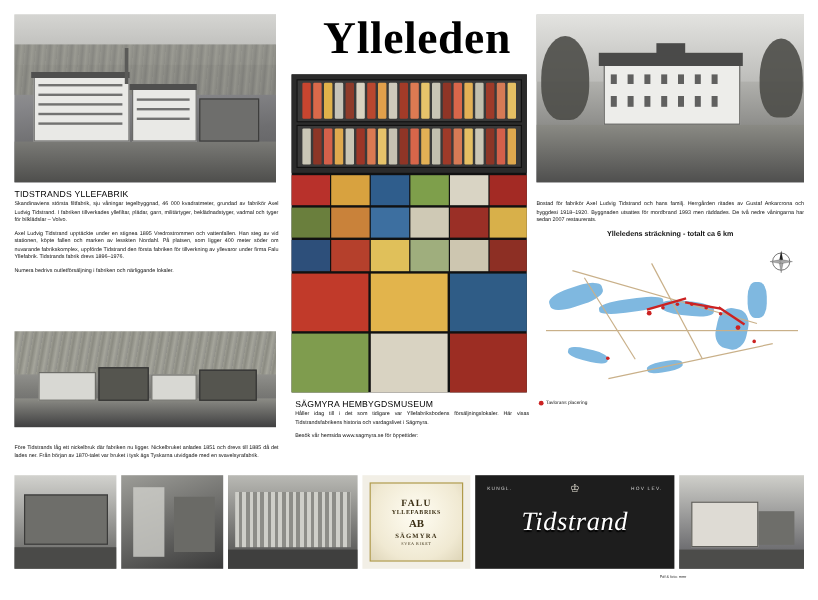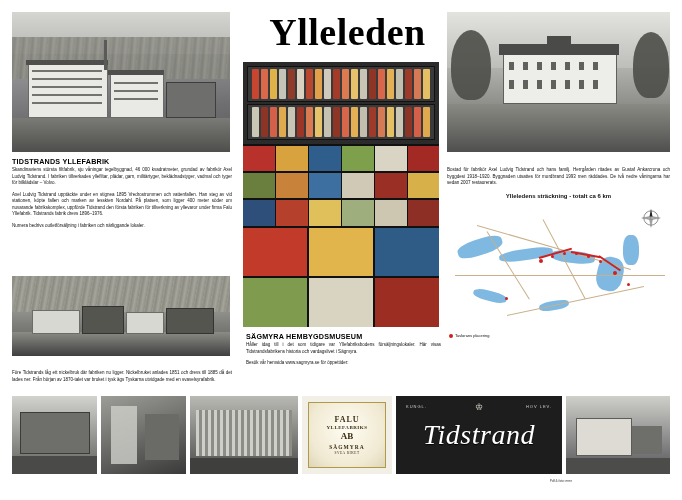--- a/index.html
+++ b/index.html
@@ -39,21 +39,21 @@
     font-weight: bold;
     font-size: 38px;
     letter-spacing: 0.5px;
     color: #000;
   }
 
   
   .hdr {
     position: absolute;
     font-size: 7.2px;
-    font-weight: bold;
+    font-weight: normal;
     letter-spacing: 0.2px;
     color: #000;
   }
   .body-text {
     position: absolute;
     font-size: 4.5px;
     line-height: 1.45;
     color: #111;
     text-align: justify;
   }
@@ -212,21 +212,21 @@
   #s4 .label .l3 { font-size:9px; font-weight:bold; margin-top:1px;}
   #s4 .label .l4 { font-size:5.5px; font-weight:bold; margin-top:3px; letter-spacing:1px;}
   #s4 .label .l5 { font-size:3.5px; margin-top:1px; letter-spacing:0.5px;}
 
   #s5 .brand {
     position:absolute; inset:0;
     display:flex; align-items:center; justify-content:center;
     color:#fff;
     font-family:"Liberation Serif", serif;
     font-style:italic;
-    font-size:28px;
+    font-size:22px;
     letter-spacing:0.5px;
     text-shadow:0 1px 1px #000;
   }
   #s5 .crown {
     position:absolute; left:50%; top:6px; transform:translateX(-50%);
     color:#e8e4d8; font-size:9px;
   }
   #s5 .sidetext {
     position:absolute; top:8px; font-size:4px; color:#cfcfcf; letter-spacing:1px;
   }

